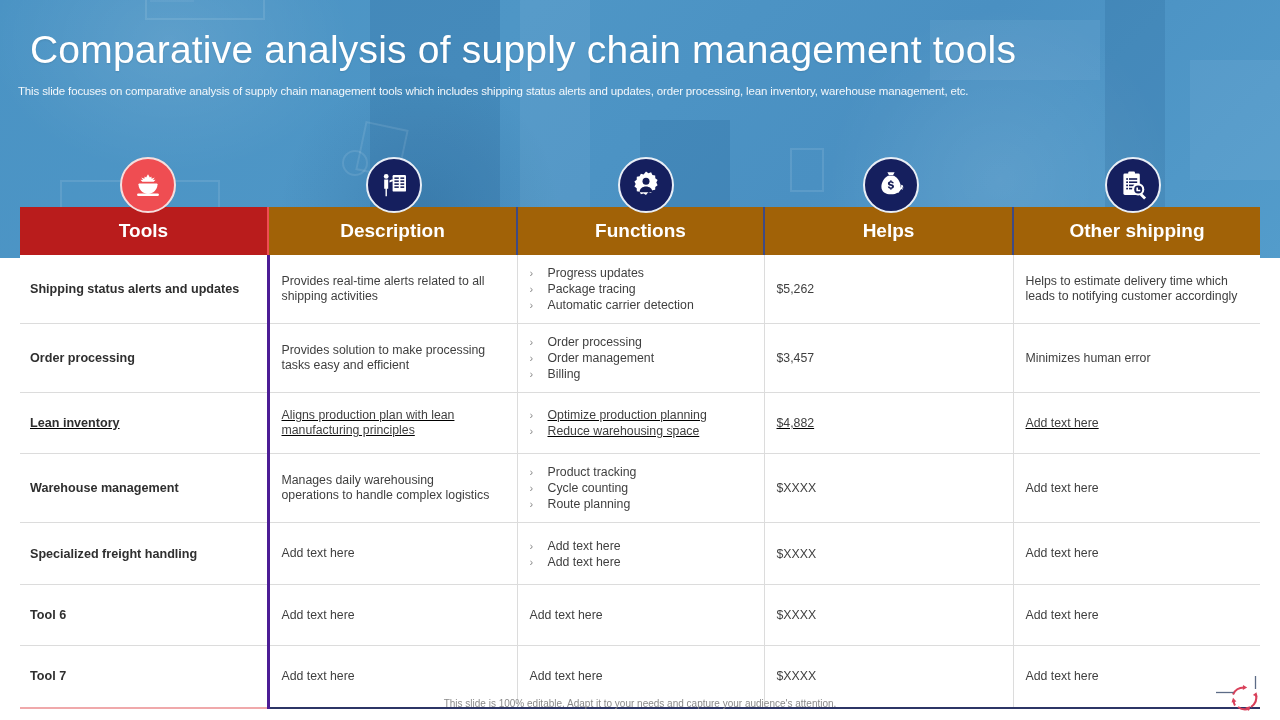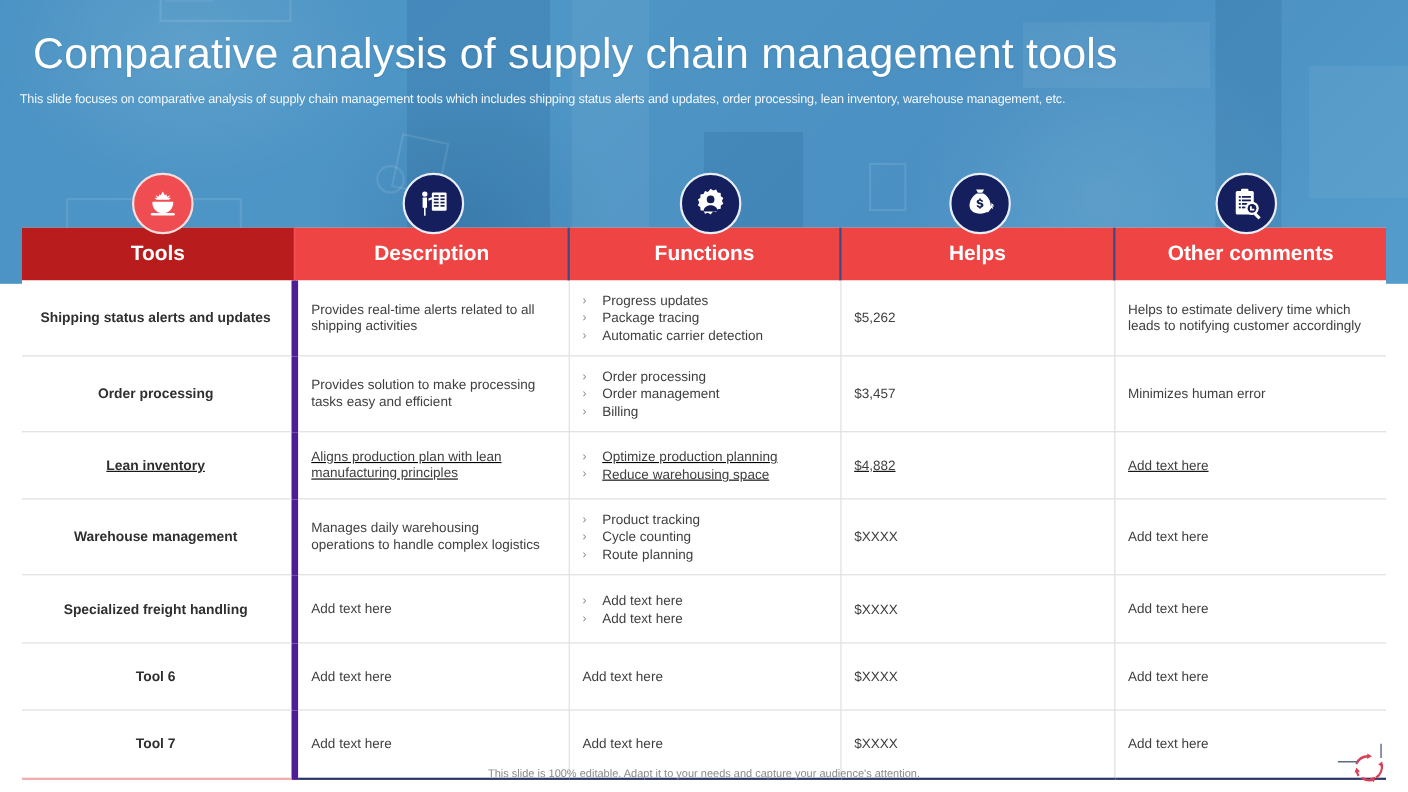--- a/index.html
+++ b/index.html
@@ -56,21 +56,21 @@
   
   .table-wrap {
     position: absolute; left: 20px; top: 207px; width: 1240px;
   }
   table.cmp {
     width: 1240px; border-collapse: collapse; table-layout: fixed;
     background: #ffffff;
   }
   table.cmp thead th {
     height: 48px;
-    background: #ef4444; color: #ffffff;
+    background: #a16207; color: #ffffff;
     font-size: 19px; font-weight: bold; text-align: center;
     border-right: 2px solid #3e4a84;
     vertical-align: middle;
   }
   table.cmp thead th:last-child { border-right: none; }
   table.cmp thead th.tools-head { background: #b91c1c; border-right: 2px solid #ef4d52; }
 
   table.cmp tbody td {
     border-bottom: 1px solid #dcdcdc;
     border-right: 1px solid #dcdcdc;
@@ -80,21 +80,21 @@
     padding: 10px 12px;
     background: #ffffff;
   }
   table.cmp tbody td:last-child { border-right: none; }
   table.cmp tbody tr:last-child td { border-bottom: 2px solid #2c3566; }
   table.cmp tbody tr td.col-tool {
     font-weight: bold; font-size: 12.6px; color: #2f2f2f;
     padding-left: 10px;
   }
   table.cmp tbody tr:last-child td.col-tool { border-bottom: 2px solid #f0a9ab; }
-  table.cmp tbody td.col-tool { border-right: 6px solid #4c1d95; text-align: center; }
+  table.cmp tbody td.col-tool { border-right: 3px solid #4c1d95; }
 
   ul.fn { list-style: none; margin: 0; padding: 0; }
   ul.fn li { position: relative; padding-left: 18px; line-height: 16px; }
   ul.fn li .chev {
     position: absolute; left: 0; top: 0; color: #8c8c8c; font-size: 11px;
   }
   .desc-line { line-height: 15px; }
 
   
   .footer-note {
@@ -204,21 +204,21 @@
         <col style="width:247px">
         <col style="width:249px">
         <col style="width:247px">
       </colgroup>
       <thead>
         <tr>
           <th class="tools-head">Tools</th>
           <th>Description</th>
           <th>Functions</th>
           <th>Helps</th>
-          <th>Other comments</th>
+          <th>Other shipping</th>
         </tr>
       </thead>
       <tbody id="tbody">
           <tr style="height: 55px;">
             <td class="col-tool">Shipping status alerts and updates</td>
             <td>
               <div class="desc-line">Provides real-time alerts related to all</div>
               <div class="desc-line">shipping activities</div>
             </td>
             <td>

